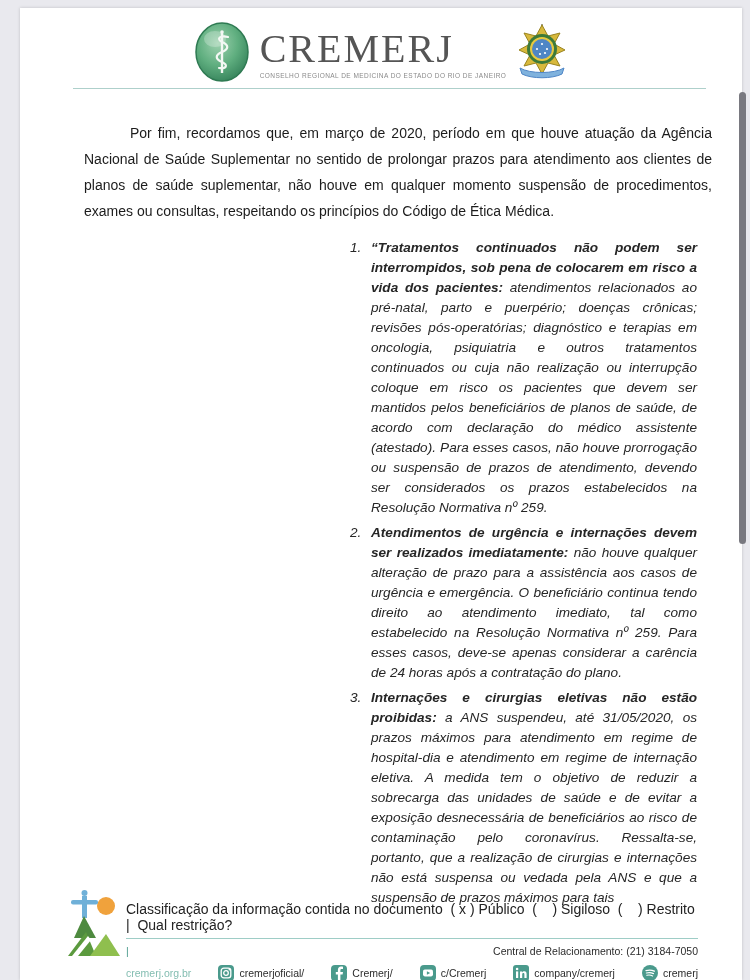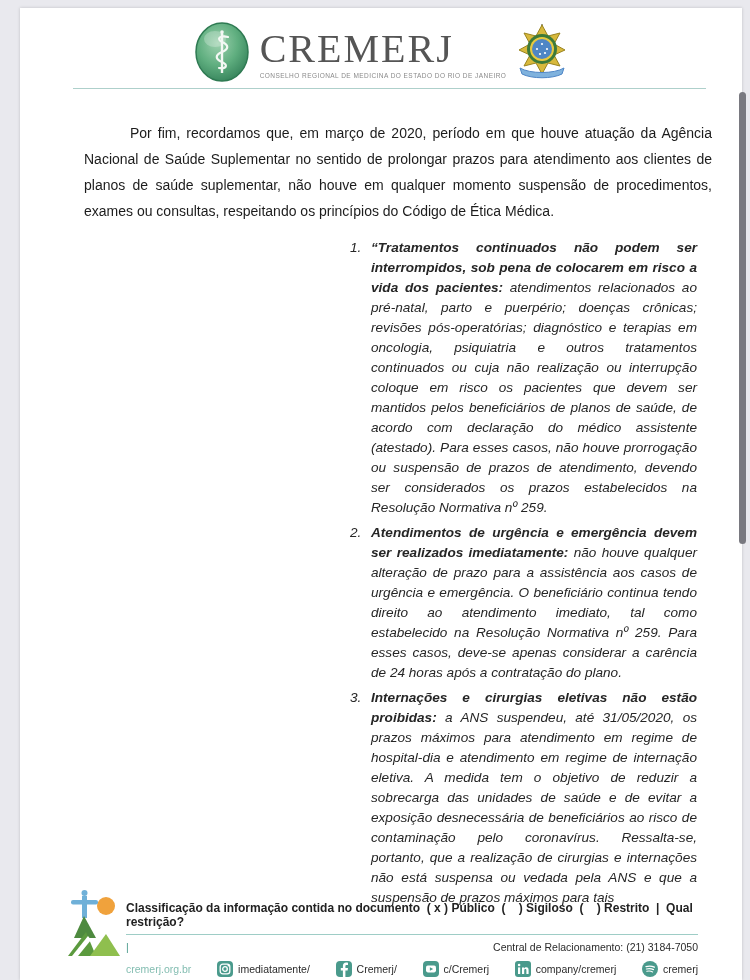--- a/index.html
+++ b/index.html
@@ -50,21 +50,21 @@
     position:absolute;left:330px;top:230px;width:347px;
     font-size:13.6px;line-height:20px;color:#262626;
     font-style:italic;text-align:justify;
   }
   .list-item{position:relative;padding-left:21px;margin-bottom:5px;}
   .list-item .num{position:absolute;left:0;top:0;}
   .list-item .lead{font-weight:bold;}
   
   .footer-logo{position:absolute;left:46px;top:878px;}
   .f-content{position:absolute;left:106px;top:893px;width:572px;}
-  .f-class{font-size:12px;color:#222222;white-space:pre-wrap;font-weight:bold;}
+  .f-class{font-size:14px;color:#222222;white-space:pre-wrap;font-weight:normal;}
   .f-rule{border-top:1px solid #9ecdc6;margin-top:5px;margin-bottom:6px;}
   .f-row1{display:flex;justify-content:space-between;align-items:center;
     font-size:10.5px;color:#2b2b2b;}
   .f-pipe{color:#4a9a8c;}
   .f-row2{display:flex;justify-content:space-between;align-items:center;
     margin-top:8px;font-size:10.5px;color:#2b2b2b;}
   .f-site{color:#83bdb1;}
   .f-social{display:flex;align-items:center;gap:5px;}
   .f-social svg{display:block;}
 </style>
@@ -116,21 +116,21 @@
     <p class="intro">Por fim, recordamos que, em março de 2020, período em que houve atuação da Agência Nacional de Saúde Suplementar no sentido de prolongar prazos para atendimento aos clientes de planos de saúde suplementar, não houve em qualquer momento suspensão de procedimentos, exames ou consultas, respeitando os princípios do Código de Ética Médica.</p>
 
     <div class="list">
       <div class="list-item">
         <span class="num">1.</span>
         <span class="lead">“Tratamentos continuados não podem ser interrompidos, sob pena de colocarem em risco a vida dos pacientes:</span>
         <span class="rest">atendimentos relacionados ao pré-natal, parto e puerpério; doenças crônicas; revisões pós-operatórias; diagnóstico e terapias em oncologia, psiquiatria e outros tratamentos continuados ou cuja não realização ou interrupção coloque em risco os pacientes que devem ser mantidos pelos beneficiários de planos de saúde, de acordo com declaração do médico assistente (atestado). Para esses casos, não houve prorrogação ou suspensão de prazos de atendimento, devendo ser considerados os prazos estabelecidos na Resolução Normativa nº 259.</span>
       </div>
       <div class="list-item">
         <span class="num">2.</span>
-        <span class="lead">Atendimentos de urgência e emergência devem ser realizados imediatamente:</span>
+        <span class="lead">Atendimentos de urgência e internações devem ser realizados imediatamente:</span>
         <span class="rest">não houve qualquer alteração de prazo para a assistência aos casos de urgência e emergência. O beneficiário continua tendo direito ao atendimento imediato, tal como estabelecido na Resolução Normativa nº 259. Para esses casos, deve-se apenas considerar a carência de 24 horas após a contratação do plano.</span>
       </div>
       <div class="list-item">
         <span class="num">3.</span>
         <span class="lead">Internações e cirurgias eletivas não estão proibidas:</span>
         <span class="rest">a ANS suspendeu, até 31/05/2020, os prazos máximos para atendimento em regime de hospital-dia e atendimento em regime de internação eletiva. A medida tem o objetivo de reduzir a sobrecarga das unidades de saúde e de evitar a exposição desnecessária de beneficiários ao risco de contaminação pelo coronavírus. Ressalta-se, portanto, que a realização de cirurgias e internações não está suspensa ou vedada pela ANS e que a suspensão de prazos máximos para tais</span>
       </div>
     </div>
 
     <span class="footer-logo">
@@ -157,21 +157,21 @@
 
         <span class="f-social">
           <span>
             <svg width="16" height="16" viewBox="0 0 16 16">
               <rect x="0" y="0" width="16" height="16" rx="4" fill="#4a9a8c"></rect>
               <rect x="3.2" y="3.2" width="9.6" height="9.6" rx="2.6" fill="none" stroke="#ffffff" stroke-width="1.3"></rect>
               <circle cx="8" cy="8" r="2.3" fill="none" stroke="#ffffff" stroke-width="1.3"></circle>
               <circle cx="11.4" cy="4.6" r="0.9" fill="#ffffff"></circle>
             </svg>
           </span>
-          <span>imediatamente/</span>
+          <span>cremerjoficial/</span>
         </span>
 
         <span class="f-social">
           <span>
             <svg width="16" height="16" viewBox="0 0 16 16">
               <rect x="0" y="0" width="16" height="16" rx="4" fill="#4a9a8c"></rect>
               <path d="M9.4 16 L9.4 9.4 L11.6 9.4 L12 6.9 L9.4 6.9 L9.4 5.3 C9.4 4.5 9.8 4 10.7 4 L12 4 L12 1.8 C11.5 1.7 10.7 1.6 10 1.6 C8.1 1.6 6.9 2.8 6.9 5 L6.9 6.9 L4.8 6.9 L4.8 9.4 L6.9 9.4 L6.9 16 Z" fill="#ffffff"></path>
             </svg>
           </span>
           <span>Cremerj/</span>

